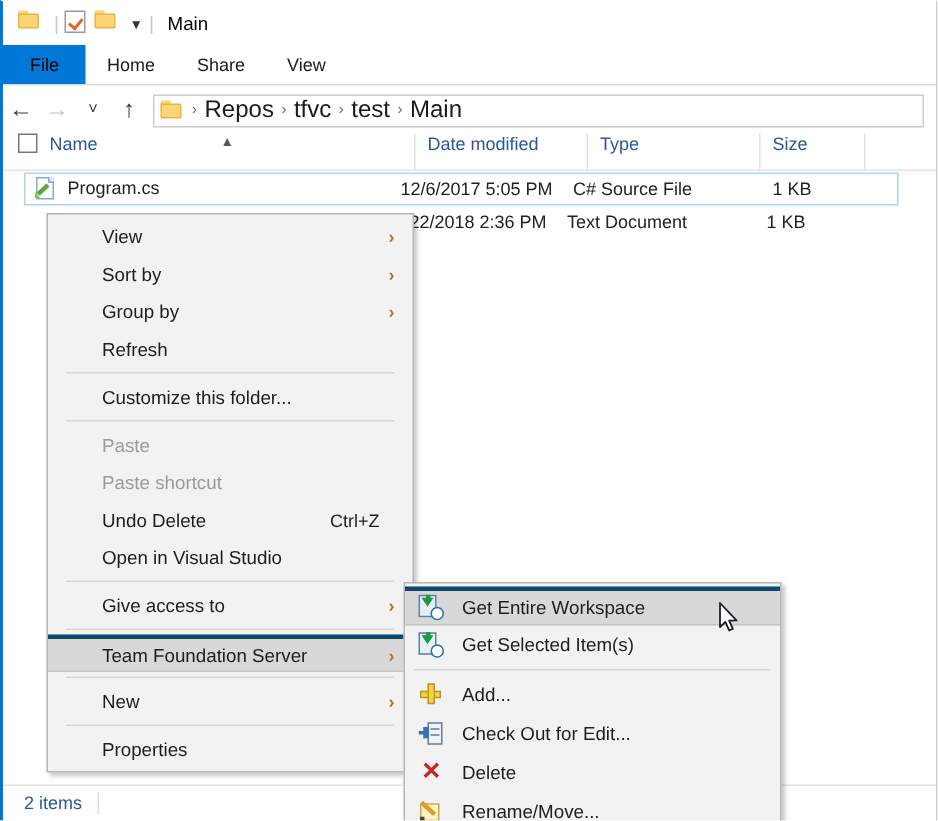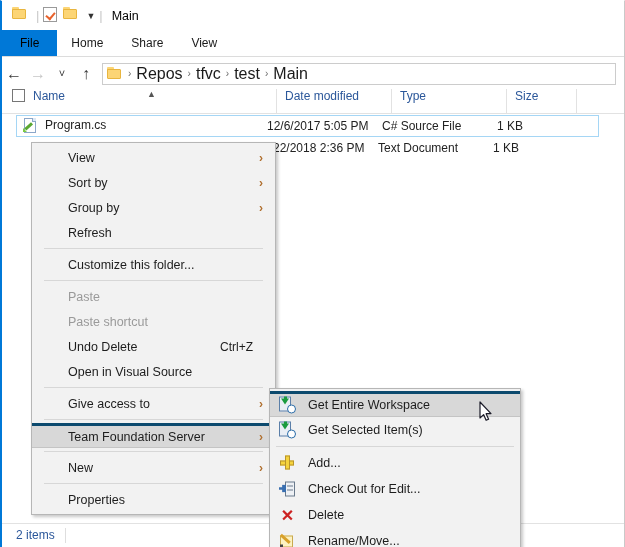--- a/index.html
+++ b/index.html
@@ -250,21 +250,21 @@
     display: flex;
     align-items: flex-start;
     padding-left: 6px;
     box-sizing: border-box;
     overflow: hidden;
     white-space: nowrap;
   }
   .file-row:not(.selected) .cell-name { padding-left: 21px; width: 261px; }
   .cell-date { width: 115px; box-sizing: border-box; }
   .cell-type { width: 115px; box-sizing: border-box; }
-  .cell-size { width: 70px; box-sizing: border-box; text-align: left; padding-right: 8px; }
+  .cell-size { width: 70px; box-sizing: border-box; text-align: center; padding-right: 8px; }
 
   
   .cs-icon {
     width: 15px; height: 16px;
     position: relative;
     margin-right: 7px;
     flex: none;
   }
   .cs-icon .page {
     position: absolute;
@@ -624,21 +624,21 @@
       <span>Paste</span>
     </div>
     <div class="mi disabled">
       <span>Paste shortcut</span>
     </div>
     <div class="mi">
       <span>Undo Delete</span>
       <span class="shortcut">Ctrl+Z</span>
     </div>
     <div class="mi">
-      <span>Open in Visual Source</span>
+      <span>Open in Visual Studio</span>
     </div>
 
     <div class="sep"></div>
 
     <div class="mi">
       <span>Give access to</span>
       <span class="arrow">›</span>
     </div>
 
     <div class="sep"></div>

